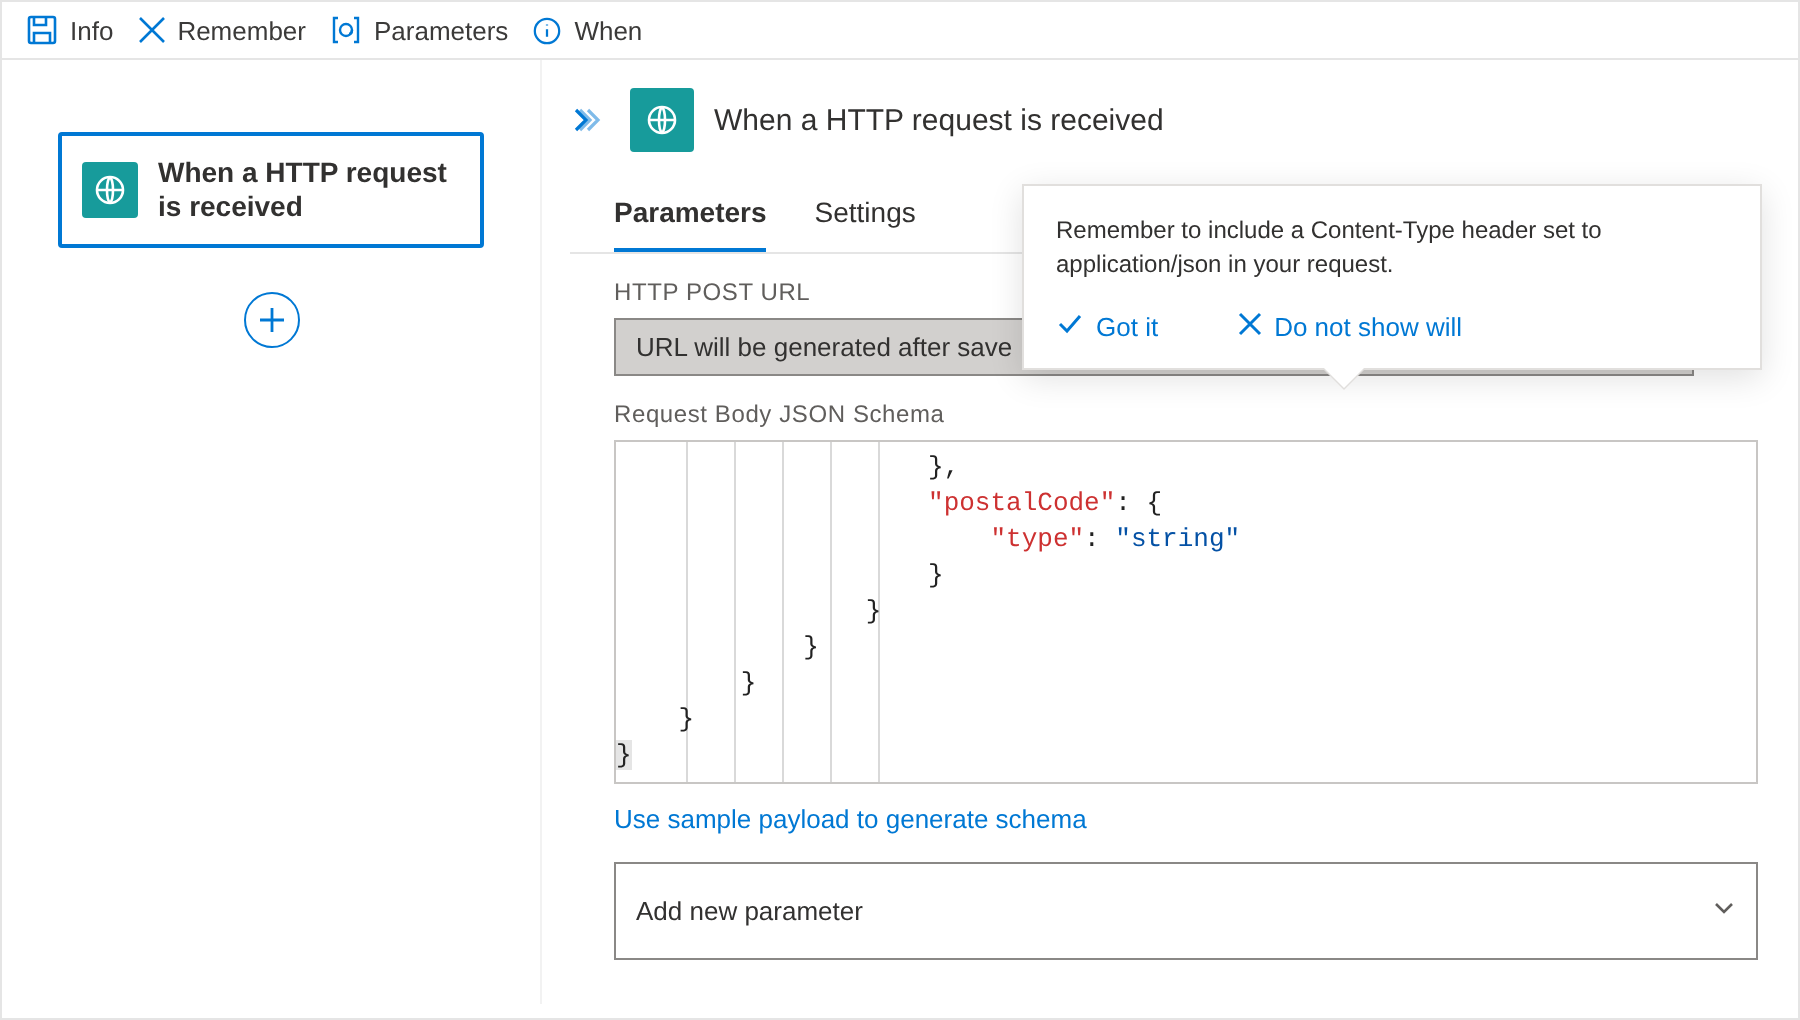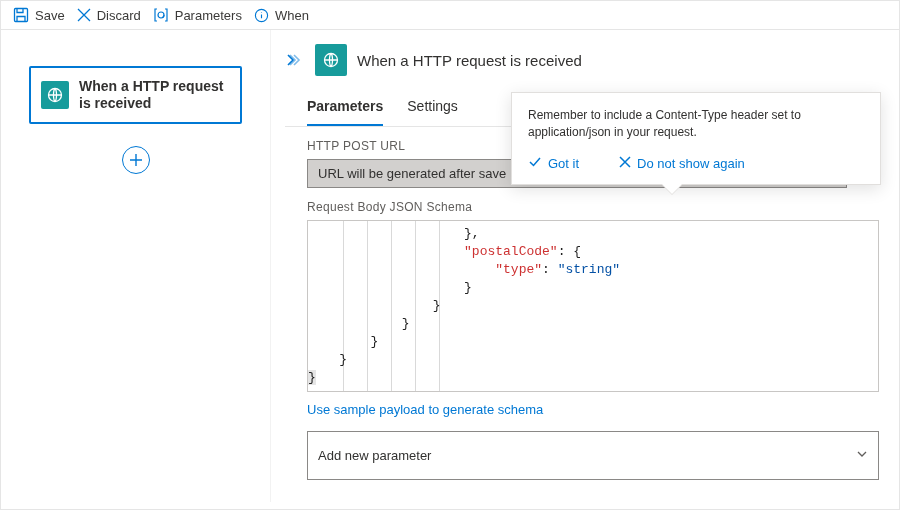--- a/index.html
+++ b/index.html
@@ -58,29 +58,29 @@
 <body>
 
 <div class="toolbar">
   <button class="toolbar-btn">
     <span class="ico">
       <svg width="16" height="16" viewBox="0 0 16 16" fill="none" stroke="currentColor" stroke-width="1.3">
           <rect x="1.5" y="1.5" width="13" height="13" rx="1"></rect>
           <path d="M4 1.5v4h6v-4M4 14.5v-5h8v5"></path>
         </svg>
     </span>
-    <span>Save</span>
+    <span>Info</span>
   </button>
   <button class="toolbar-btn">
     <span class="ico">
       <svg width="14" height="14" viewBox="0 0 14 14" stroke="currentColor" stroke-width="1.3">
           <path d="M1 1l12 12M13 1L1 13"></path>
         </svg>
     </span>
-    <span>Discard</span>
+    <span>Remember</span>
   </button>
   <button class="toolbar-btn">
     <span class="ico">
       <svg width="16" height="16" viewBox="0 0 16 16" fill="none" stroke="currentColor" stroke-width="1.2">
           <path d="M4 2H2v12h2M12 2h2v12h-2"></path>
           <circle cx="8" cy="8" r="3"></circle>
           <path d="M11 8c0 1.2-.6 2-1.5 2"></path>
         </svg>
     </span>
     <span>Parameters</span>
@@ -182,19 +182,19 @@
         <button>
           <span><svg width="14" height="14" viewBox="0 0 14 14" stroke="currentColor" stroke-width="1.5" fill="none">
                 <path d="M2 7l3.5 3.5L12 3"></path>
               </svg></span>
           <span>Got it</span>
         </button>
         <button>
           <span><svg width="12" height="12" viewBox="0 0 12 12" stroke="currentColor" stroke-width="1.5">
                 <path d="M1 1l10 10M11 1L1 11"></path>
               </svg></span>
-          <span>Do not show again</span>
+          <span>Do not show will</span>
         </button>
       </div>
     </div>
 
   </div>
 </div>
 
 </body></html>

